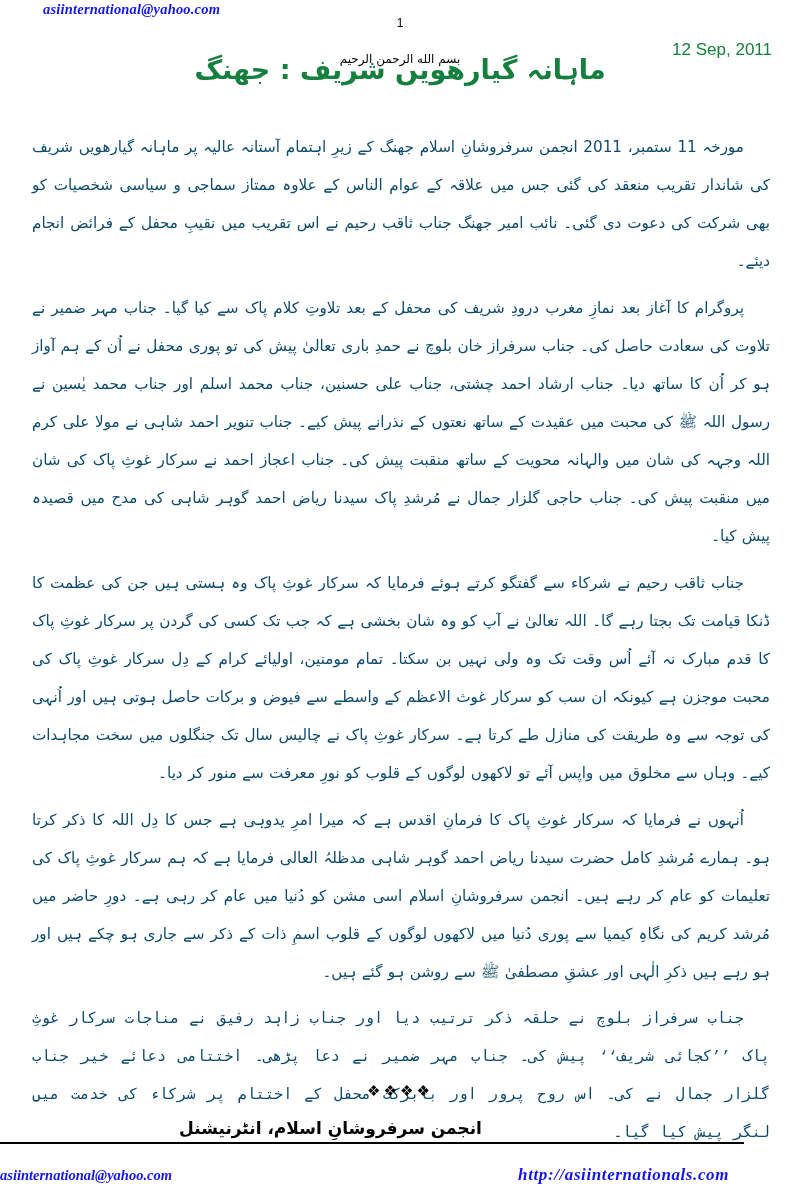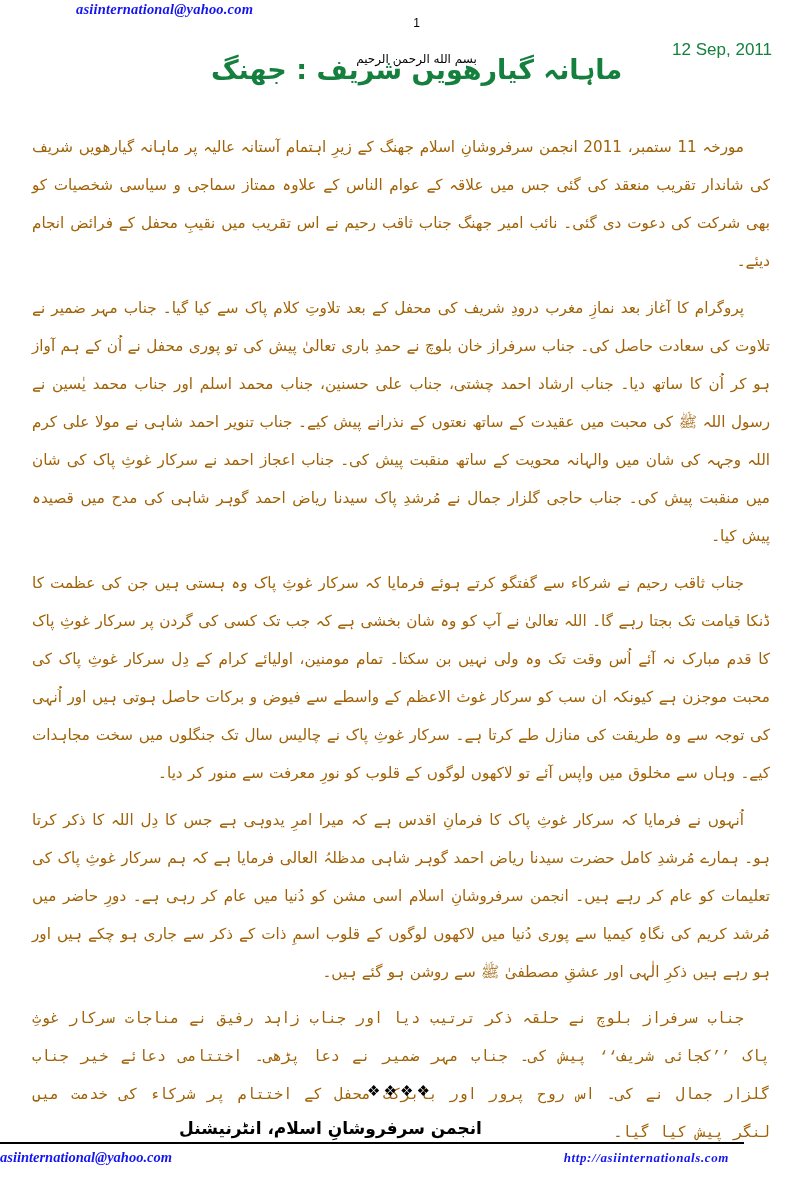--- a/index.html
+++ b/index.html
@@ -14,21 +14,20 @@
     position: relative;
     overflow: hidden;
   }
 
   .page {
     width: 800px;
     height: 1200px;
     position: relative;
     box-sizing: border-box;
     background: #ffffff;
-    padding-left: 33px;
   }
 
   
   .header {
     position: relative;
     height: 112px;
   }
   .hdr-email {
     position: absolute;
     left: 43px;
@@ -93,21 +92,21 @@
     left: 32px;
     top: 128px;
     width: 738px;
     direction: rtl;
     text-align: justify;
     text-align-last: right;
   }
   .para {
     font-family: "DejaVu Sans", "Liberation Sans", sans-serif;
     font-size: 15.2px;
-    color: #a16207;
+    color: #0c4a6e;
     line-height: 38px;
     margin: 0 0 9px 0;
     text-indent: 26px;
     direction: rtl;
     text-align: justify;
     text-align-last: right;
     word-spacing: 0.5px;
   }
   .para.tight { margin-bottom: 6px; font-family: Liberation Mono, monospace; }
 
@@ -158,25 +157,26 @@
     font-style: italic;
     font-weight: bold;
     font-size: 14.5px;
     color: #1414f0;
     white-space: nowrap;
   }
   .ftr-url {
     font-family: "Liberation Serif", "DejaVu Serif", serif;
     font-style: italic;
     font-weight: bold;
-    font-size: 13px;
+    font-size: 17px;
     color: #1414f0;
     white-space: nowrap;
     margin-right: 15px;
     letter-spacing: 0.6px;
+    margin-top: 16px;
   }
 </style>
 </head>
 <body>
 
 <div class="page">
 
   <div class="header">
     <div class="hdr-email">asiinternational@yahoo.com</div>
 

